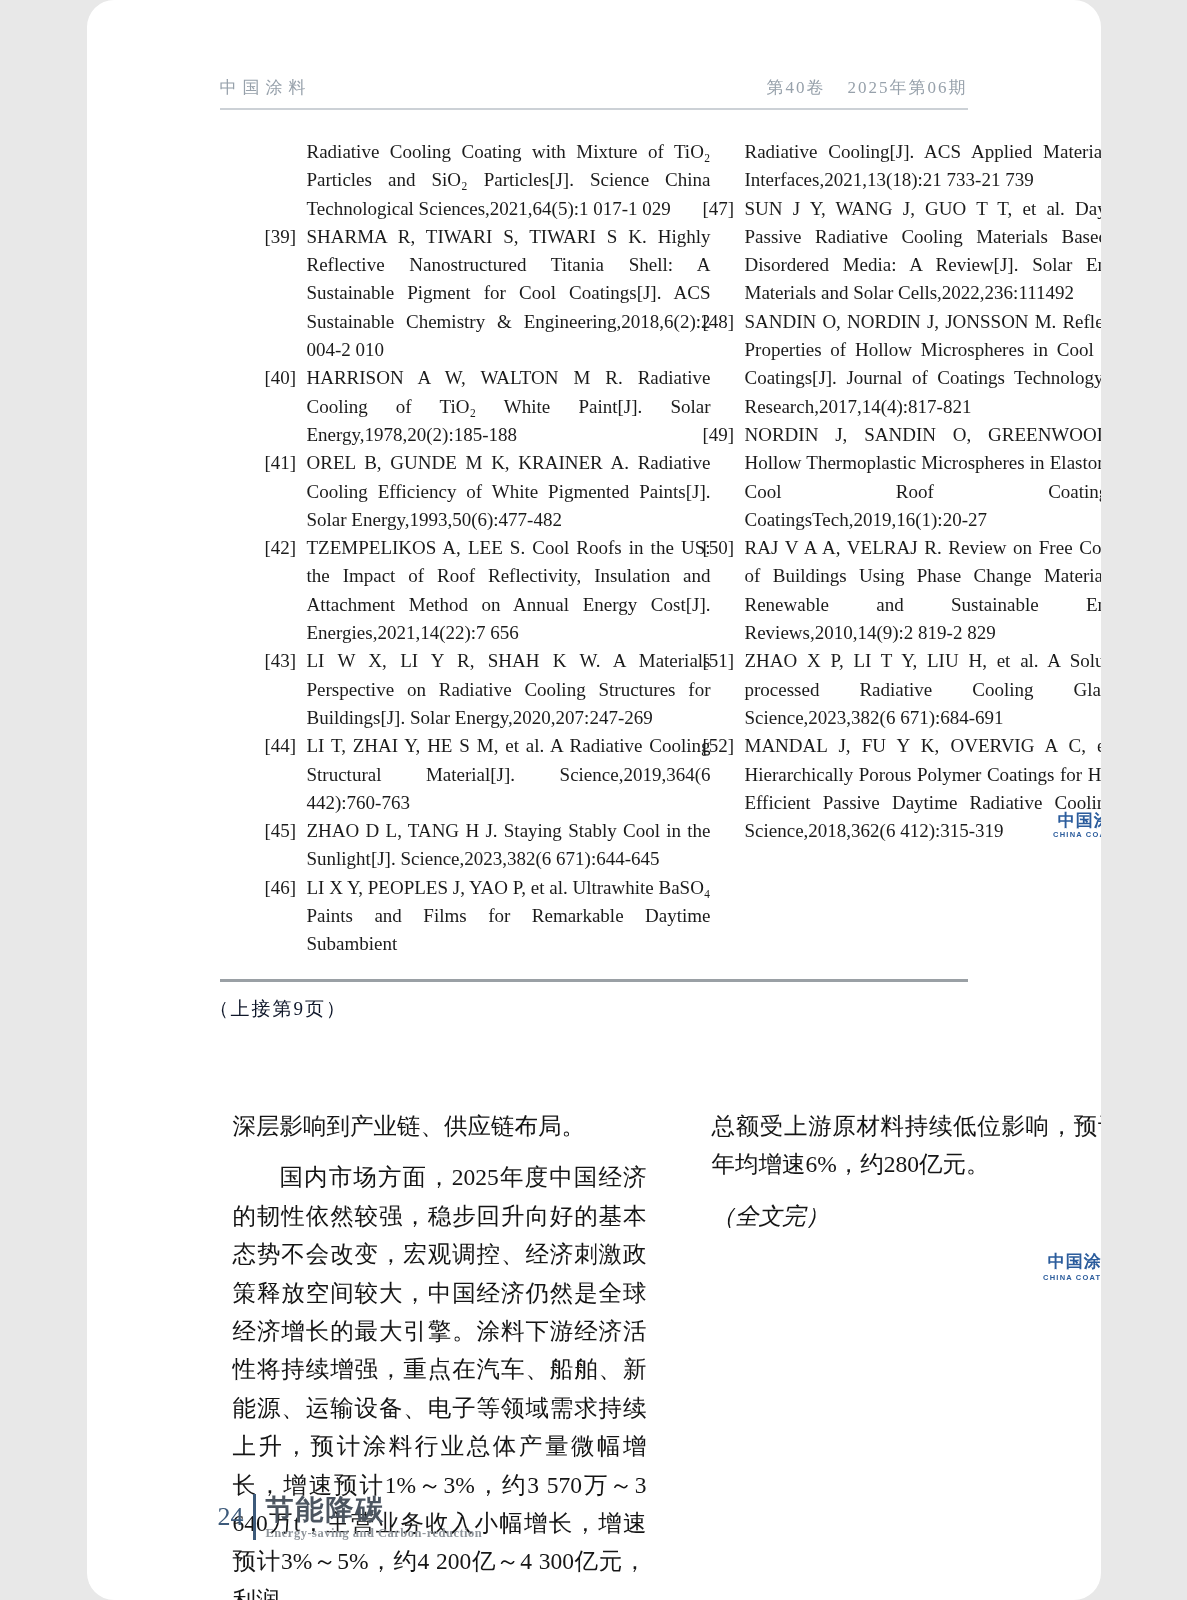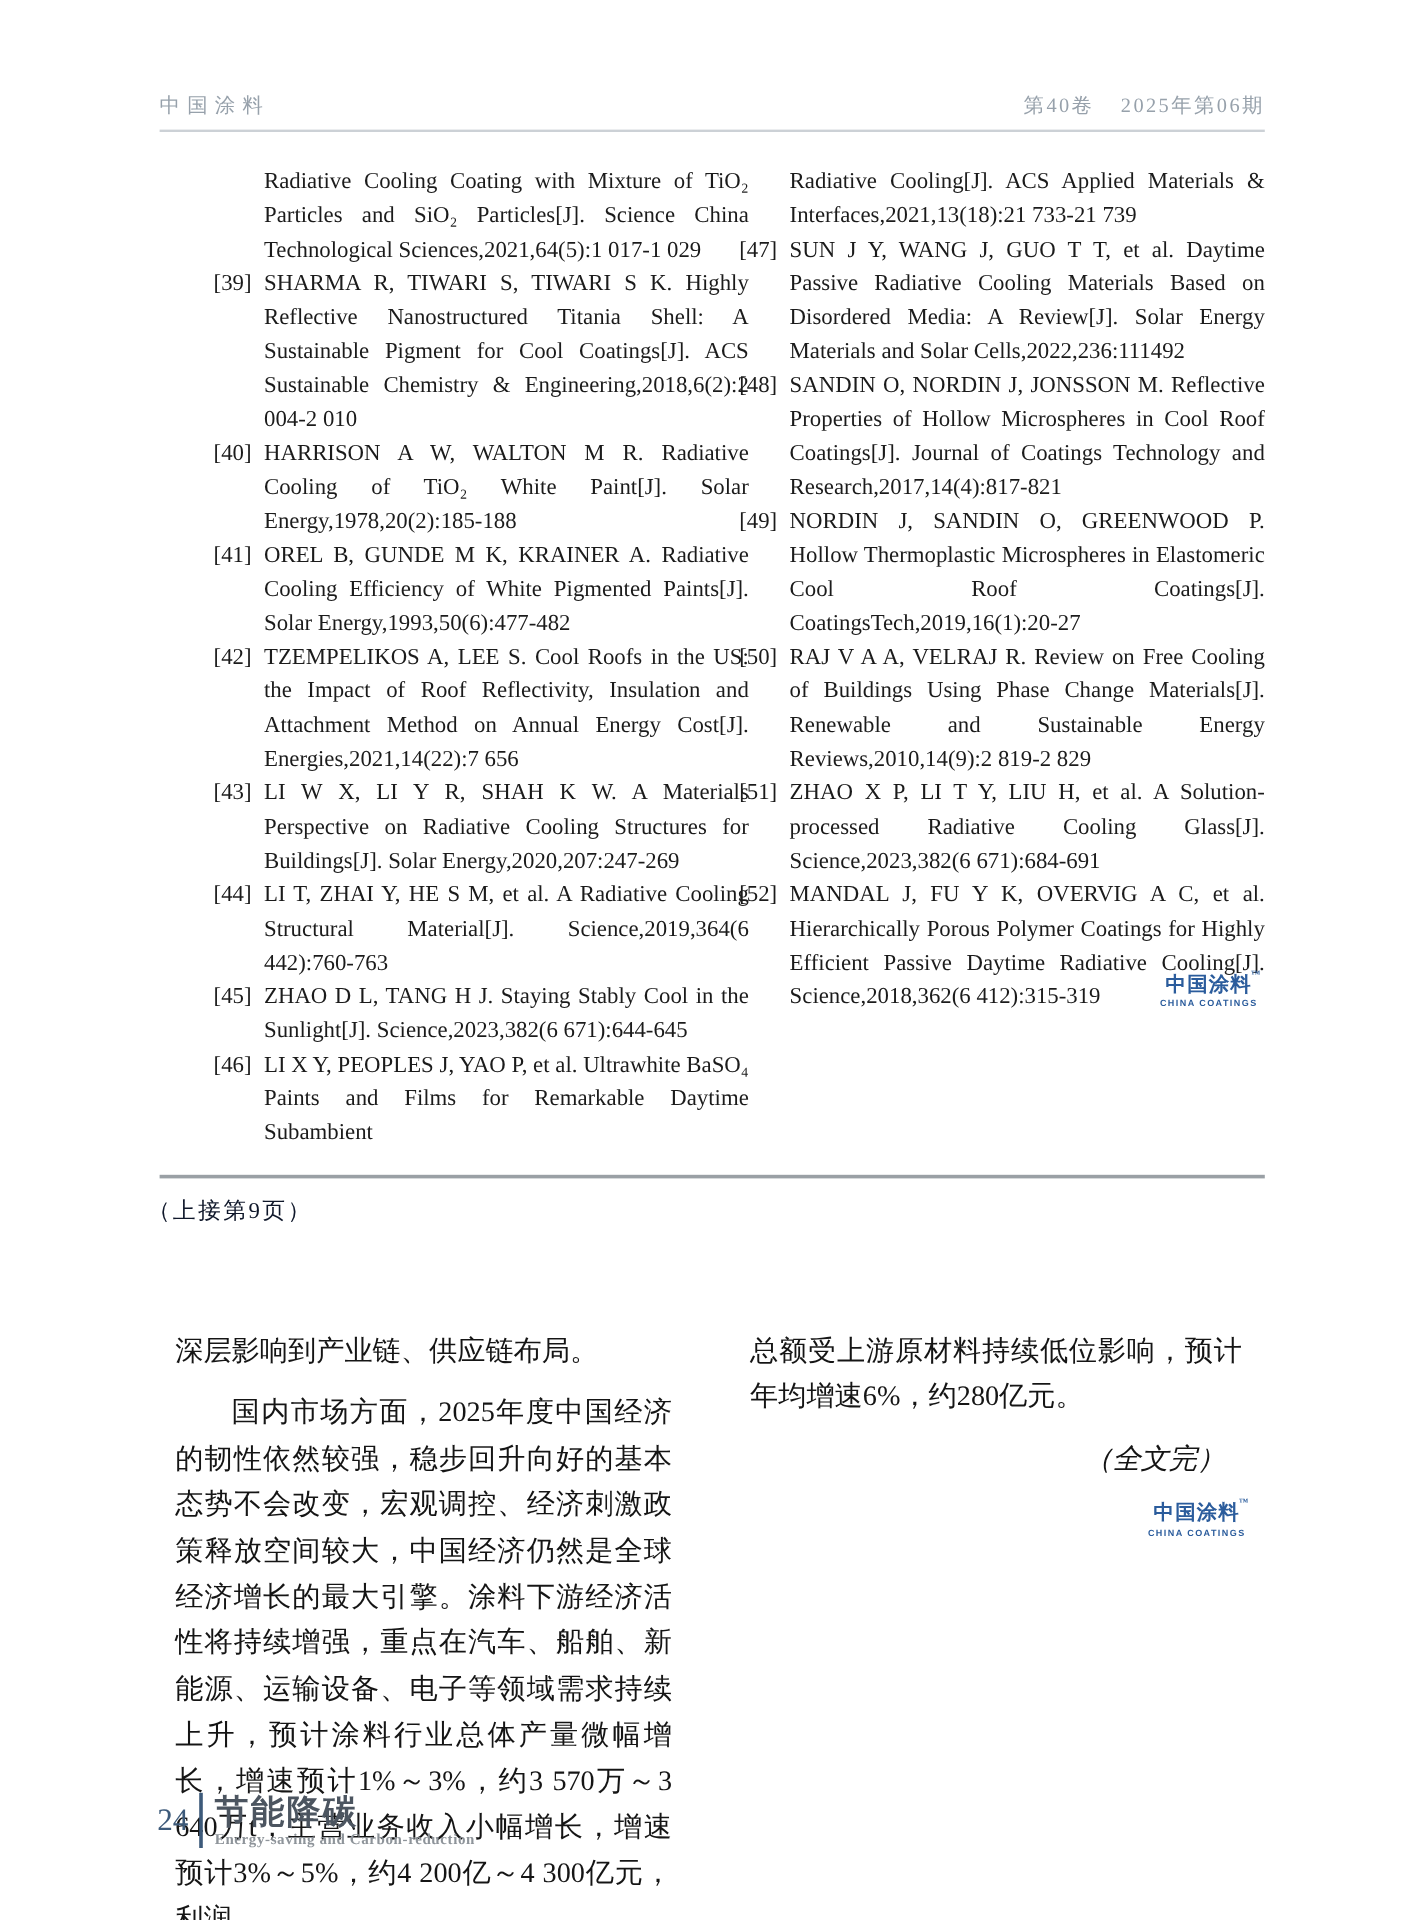--- a/index.html
+++ b/index.html
@@ -1,23 +1,24 @@
 <!DOCTYPE html>
 <html><head>
 <meta charset="utf-8">
 <style>
   html,body{margin:0;padding:0;background:#e8e8e8;}
   .page{
     position:relative;
-    width:1187px;height:1600px;
+    width:1014px;height:1600px;
     margin:0 auto;
     background:#ffffff;
     font-family:"Liberation Serif","DejaVu Serif",serif;
     color:#1c1c1c;
     overflow:hidden;
+    border-radius:27px;
   }
   
   .header{
     position:absolute;left:133px;right:133px;top:76px;
     display:flex;justify-content:space-between;align-items:flex-end;
     padding-bottom:9px;
     border-bottom:2px solid #ccd1d6;
     color:#97a1ab;
     font-size:17px;
   }
@@ -54,21 +55,21 @@
   .bodycol{
     position:absolute;top:1094px;
     font-size:23.5px;line-height:38.4px;
     text-align:justify;color:#151515;
   }
   .body-left{left:133px;width:440px;}
   .body-right{left:612px;width:436px;}
   .bodycol p{margin:13px;}
   .indent{text-indent:2em;}
   .note{font-style:italic;margin-top:38px !important;letter-spacing:0.5px;}
-  .fin{text-align:right;padding-right:14px;margin-top:10px !important;font-style:italic;}
+  .fin{padding-right:14px;margin-top:10px !important;font-style:italic;}
   .logo-end{text-align:right;padding-right:10px;margin-top:12px;}
   
   .footer{
     position:absolute;left:131px;top:1494px;
     display:flex;align-items:flex-start;
   }
   .footer .pagenum{
     font-size:26px;color:#3d5a7a;margin-right:9px;
     padding-top:8px;
   }

